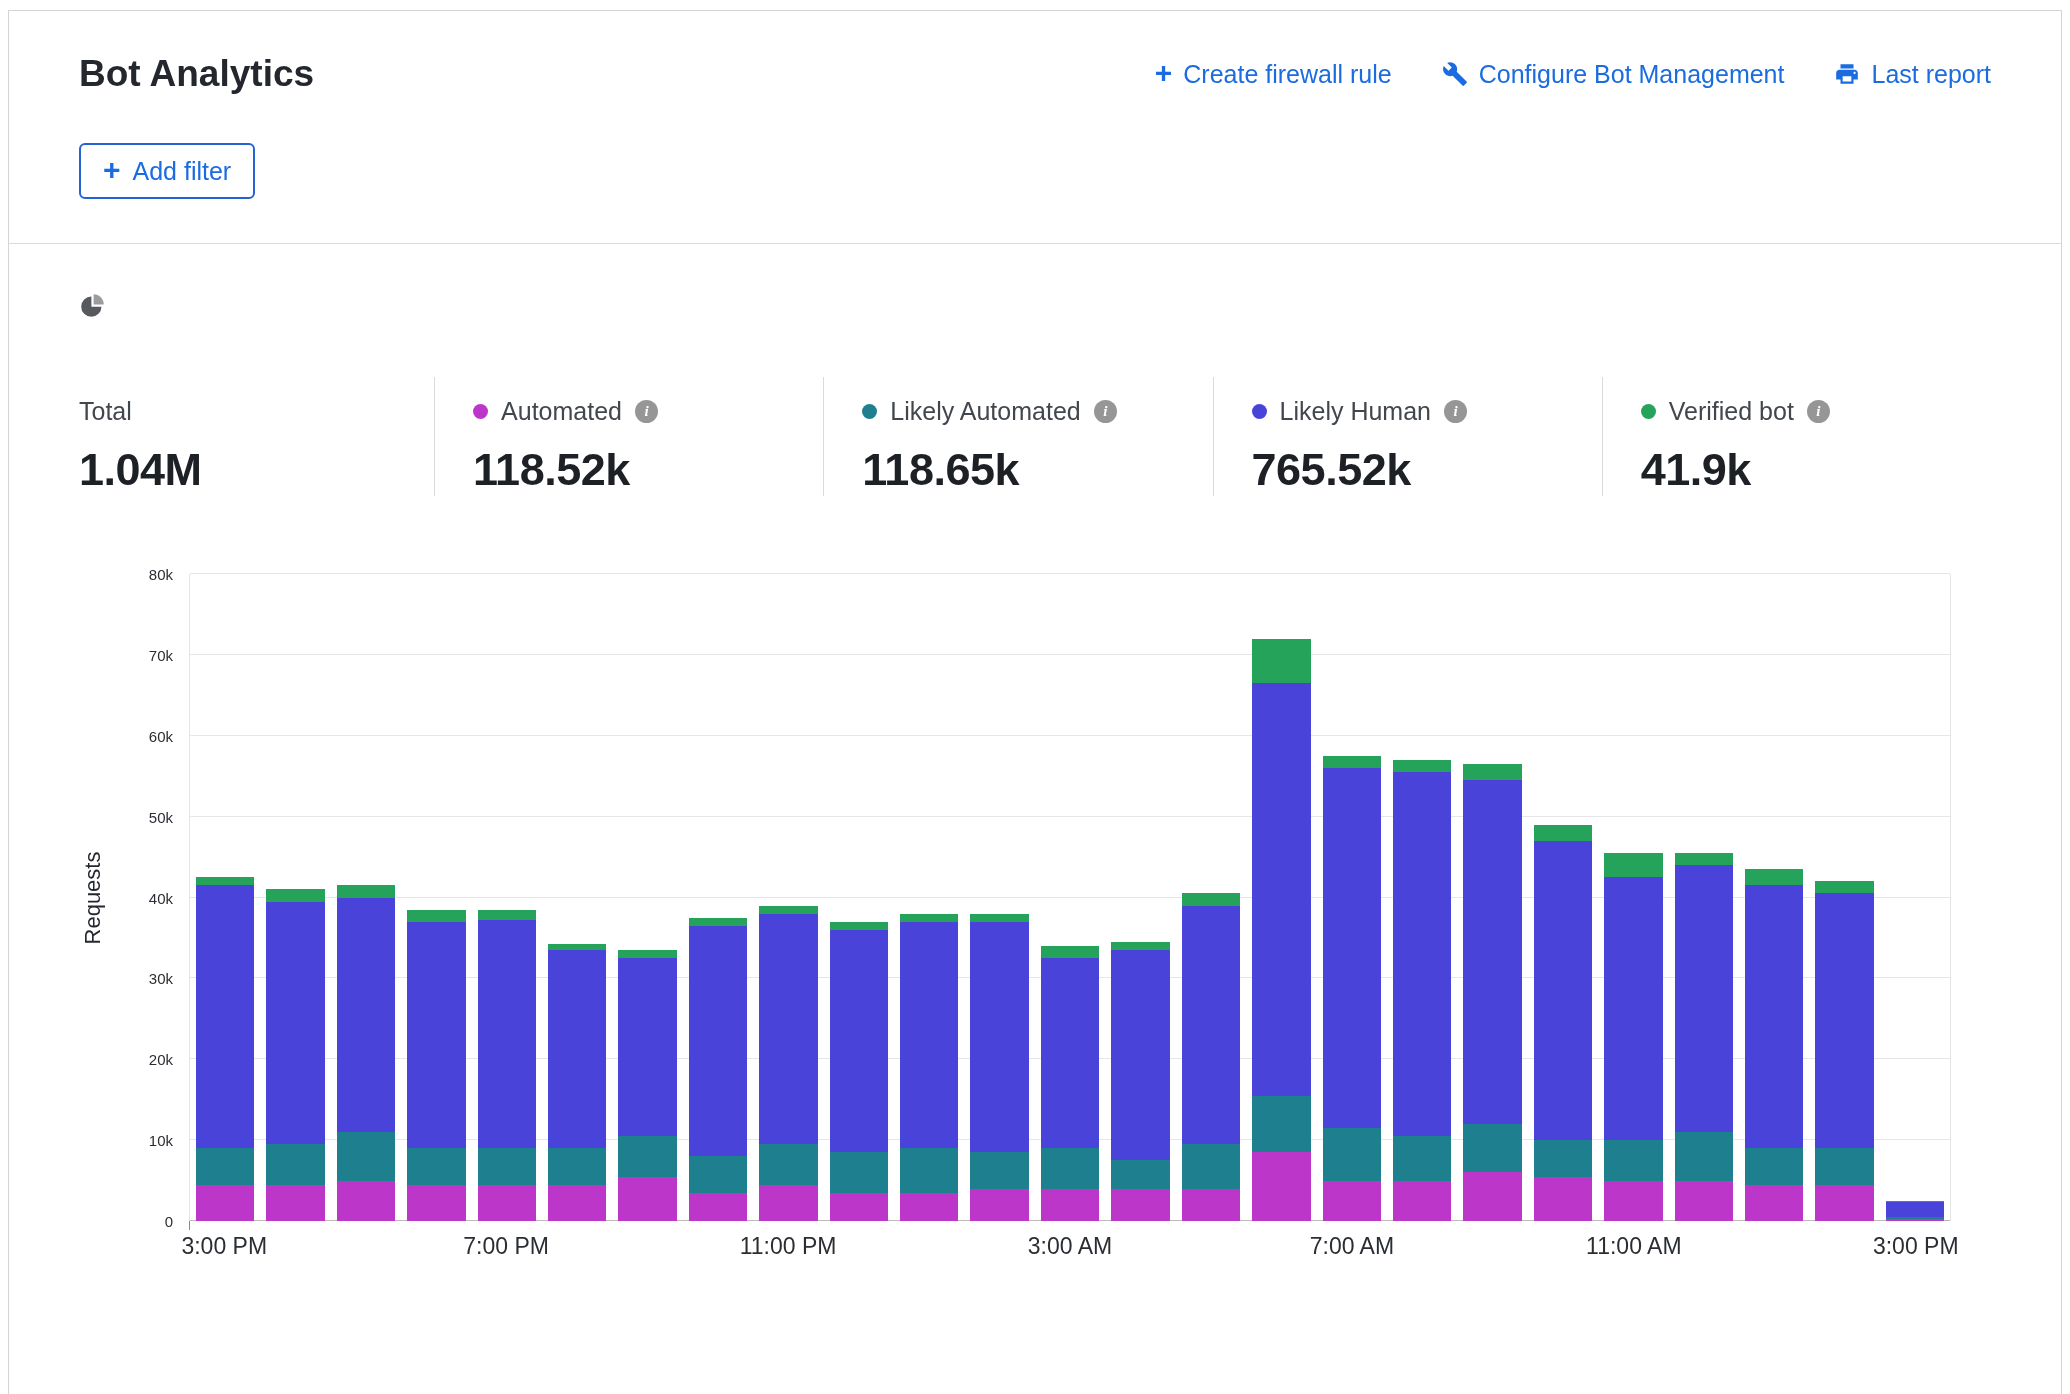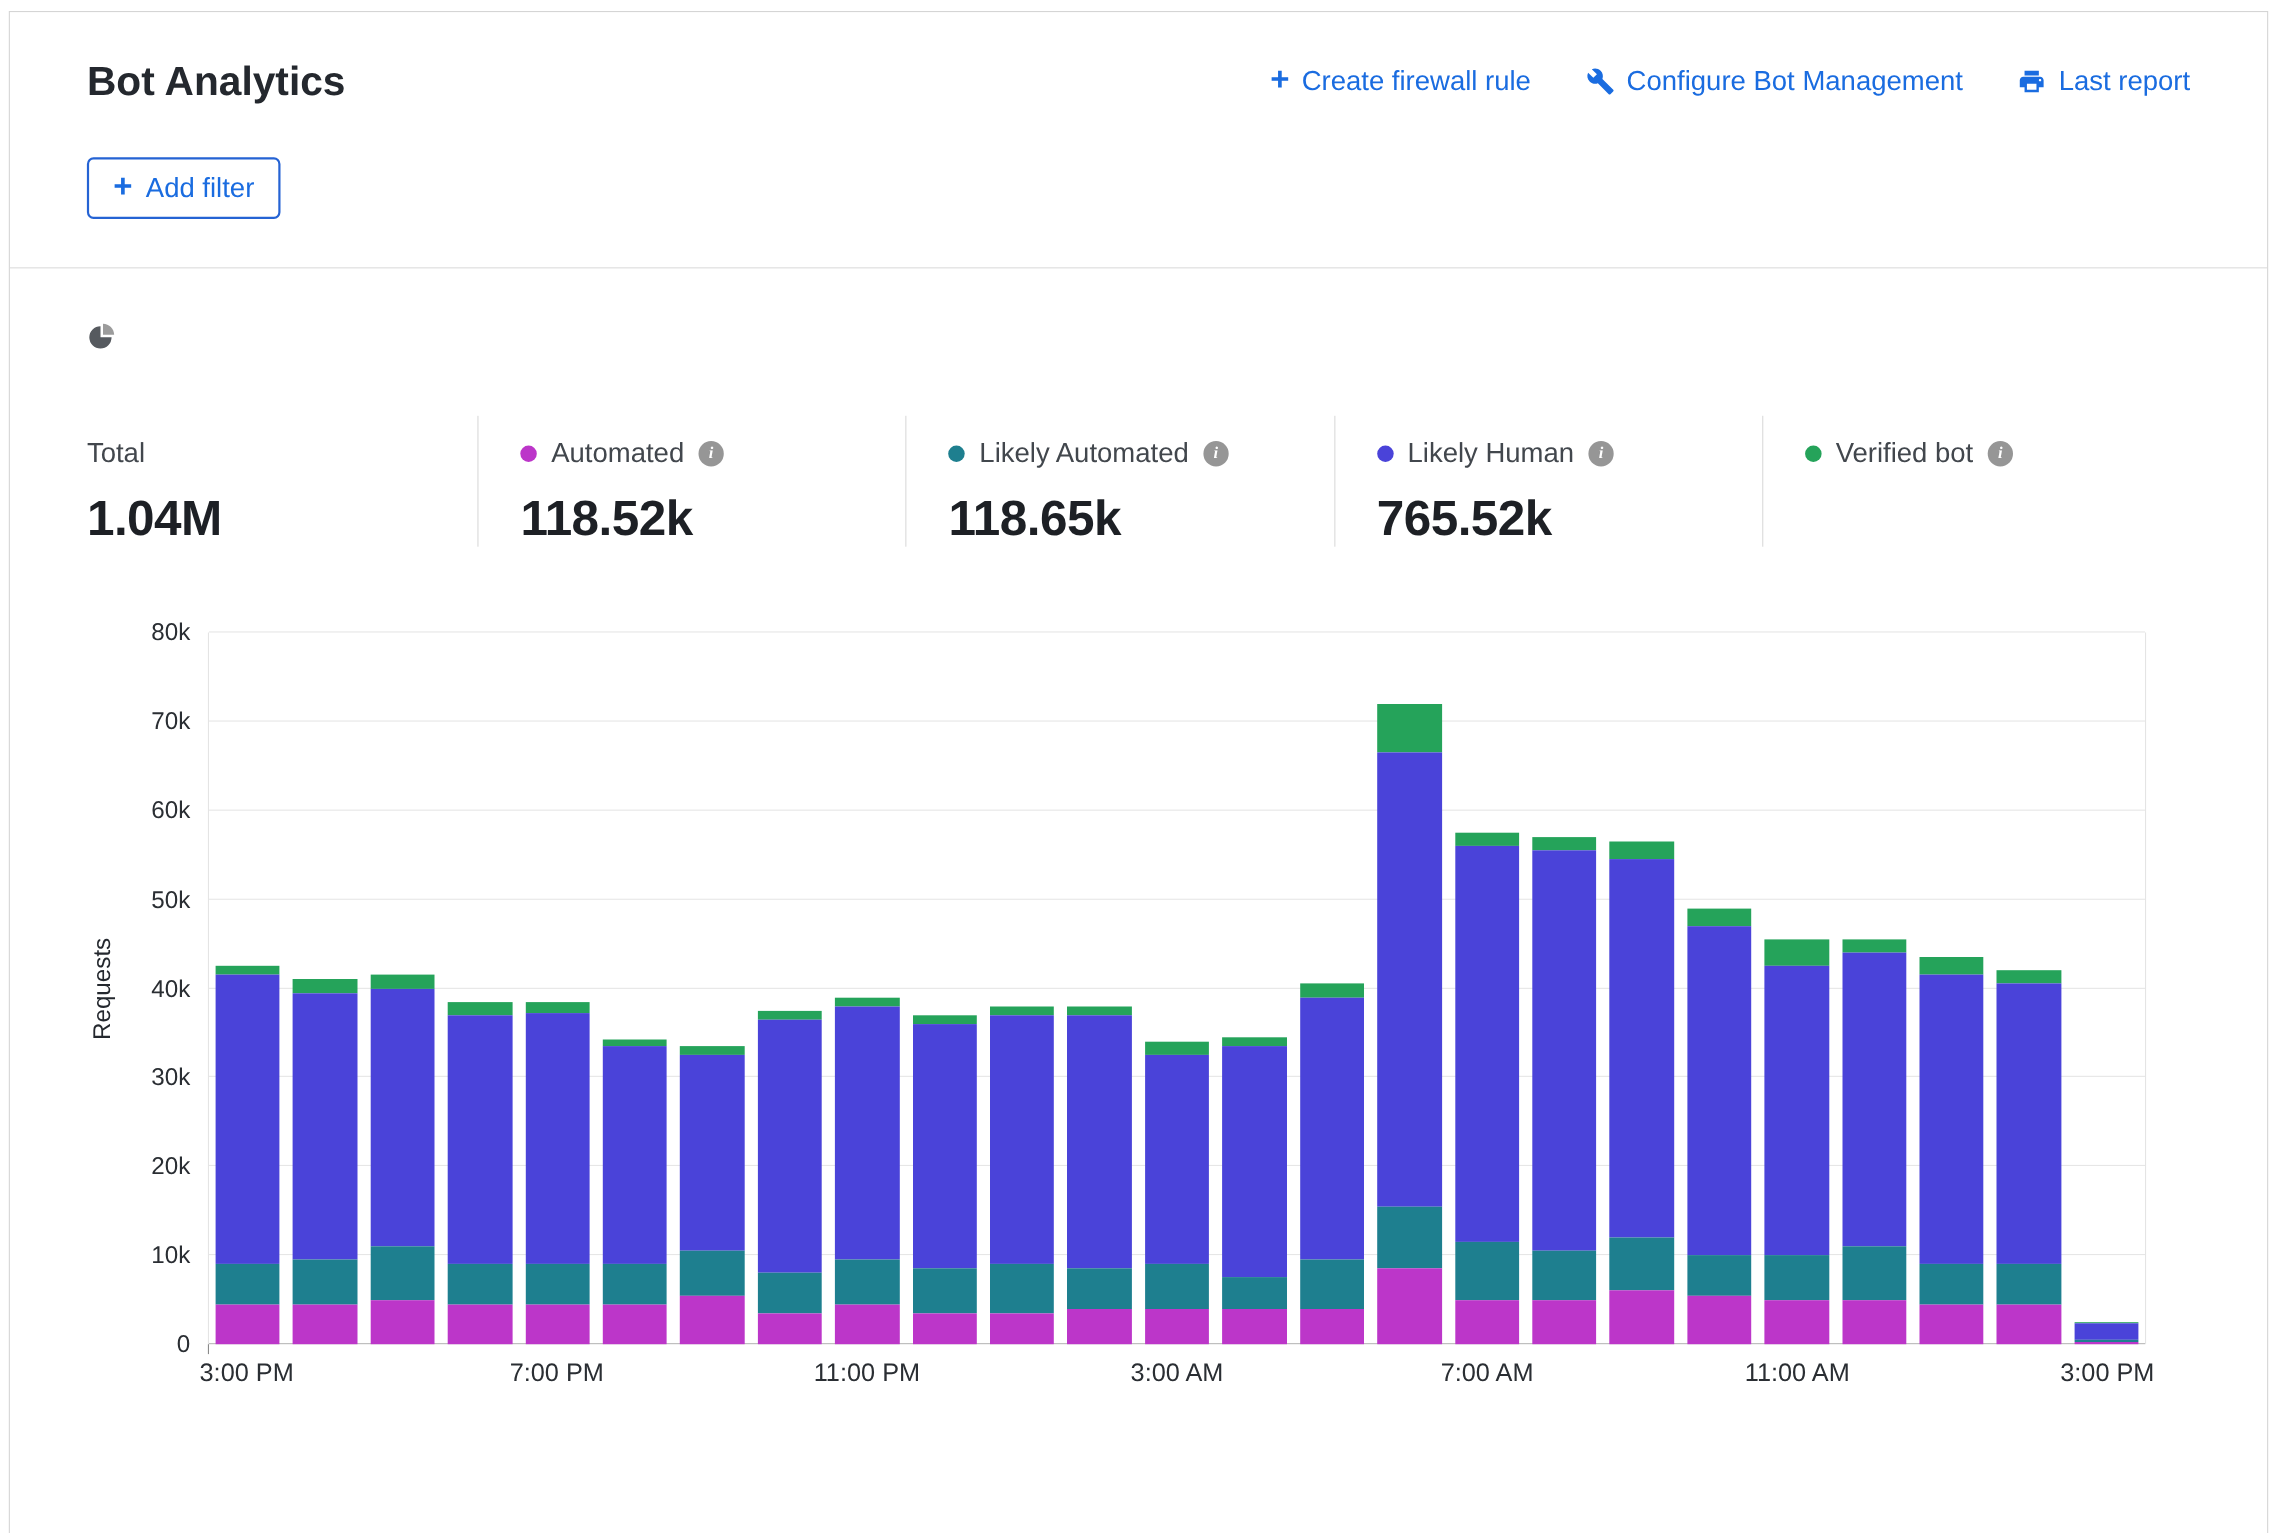--- a/index.html
+++ b/index.html
@@ -37,21 +37,21 @@
   .info{width:23px;height:23px;border-radius:50%;background:#969696;color:#fff;font-size:15px;font-weight:bold;
     font-style:italic;display:inline-flex;align-items:center;justify-content:center;
     font-family:"Liberation Serif",serif;cursor:pointer;flex:0 0 auto;}
   .stat-value{margin-top:18px;font-size:45px;font-weight:bold;color:#1d2025;letter-spacing:-0.5px;}
   
   .chart{margin-top:78px;position:relative;}
   .ylabel{position:absolute;left:14px;top:324px;transform:translate(-50%,-50%) rotate(-90deg);
     font-size:22px;color:var(--text);white-space:nowrap;}
   .plot-row{position:relative;margin-left:110px;margin-right:40px;height:647px;}
   .yticks{position:absolute;right:100%;top:0;bottom:0;width:110px;}
-  .yticks span{position:absolute;right:16px;transform:translateY(50%);font-size:22px;color:#2a2e33;line-height:1;}
+  .yticks span{position:absolute;right:16px;transform:translateY(50%);font-size:15px;color:#2a2e33;line-height:1;}
   .plot{position:absolute;inset:0;border-left:1px solid #e4e4e4;border-right:1px solid #e4e4e4;}
   .gridline{position:absolute;left:0;right:0;height:1px;background:#e6e6e6;}
   .gridline.zero{background:#b9b9b9;}
   .axis-tick{position:absolute;left:-1px;bottom:-9px;width:1px;height:9px;background:#8a8a8a;}
   .bars{position:absolute;inset:0;display:flex;align-items:flex-end;}
   .slot{flex:1 1 0;height:100%;display:flex;flex-direction:column-reverse;padding:0 6px;cursor:pointer;}
   .seg{width:100%;flex:0 0 auto;}
   .xticks-row{position:relative;margin-left:110px;margin-right:40px;height:32px;margin-top:12px;}
   .xticks-row span{position:absolute;transform:translateX(-50%);font-size:23px;color:#2a2e33;white-space:nowrap;top:0;}
   .xlabel-row{margin-left:110px;margin-right:40px;text-align:center;margin-top:10px;font-size:23px;color:var(--text);}
@@ -137,20 +137,21 @@
           <span class="info">i</span>
         </div>
         <div class="stat-value">765.52k</div>
       </div>
       <div class="stat">
         <div class="stat-label-row">
           <span class="dot" style="background: rgb(37, 163, 90);"></span>
           <span>Verified bot</span>
           <span class="info">i</span>
         </div>
+        <div class="stat-value">41.9k</div>
       </div>
     </div>
 
     <div class="chart">
       <span class="ylabel">Requests</span>
       <div class="plot-row">
         <div class="yticks" id="yticks">
             <span style="bottom: 0%;">0</span>
             <span style="bottom: 12.5%;">10k</span>
             <span style="bottom: 25%;">20k</span>

